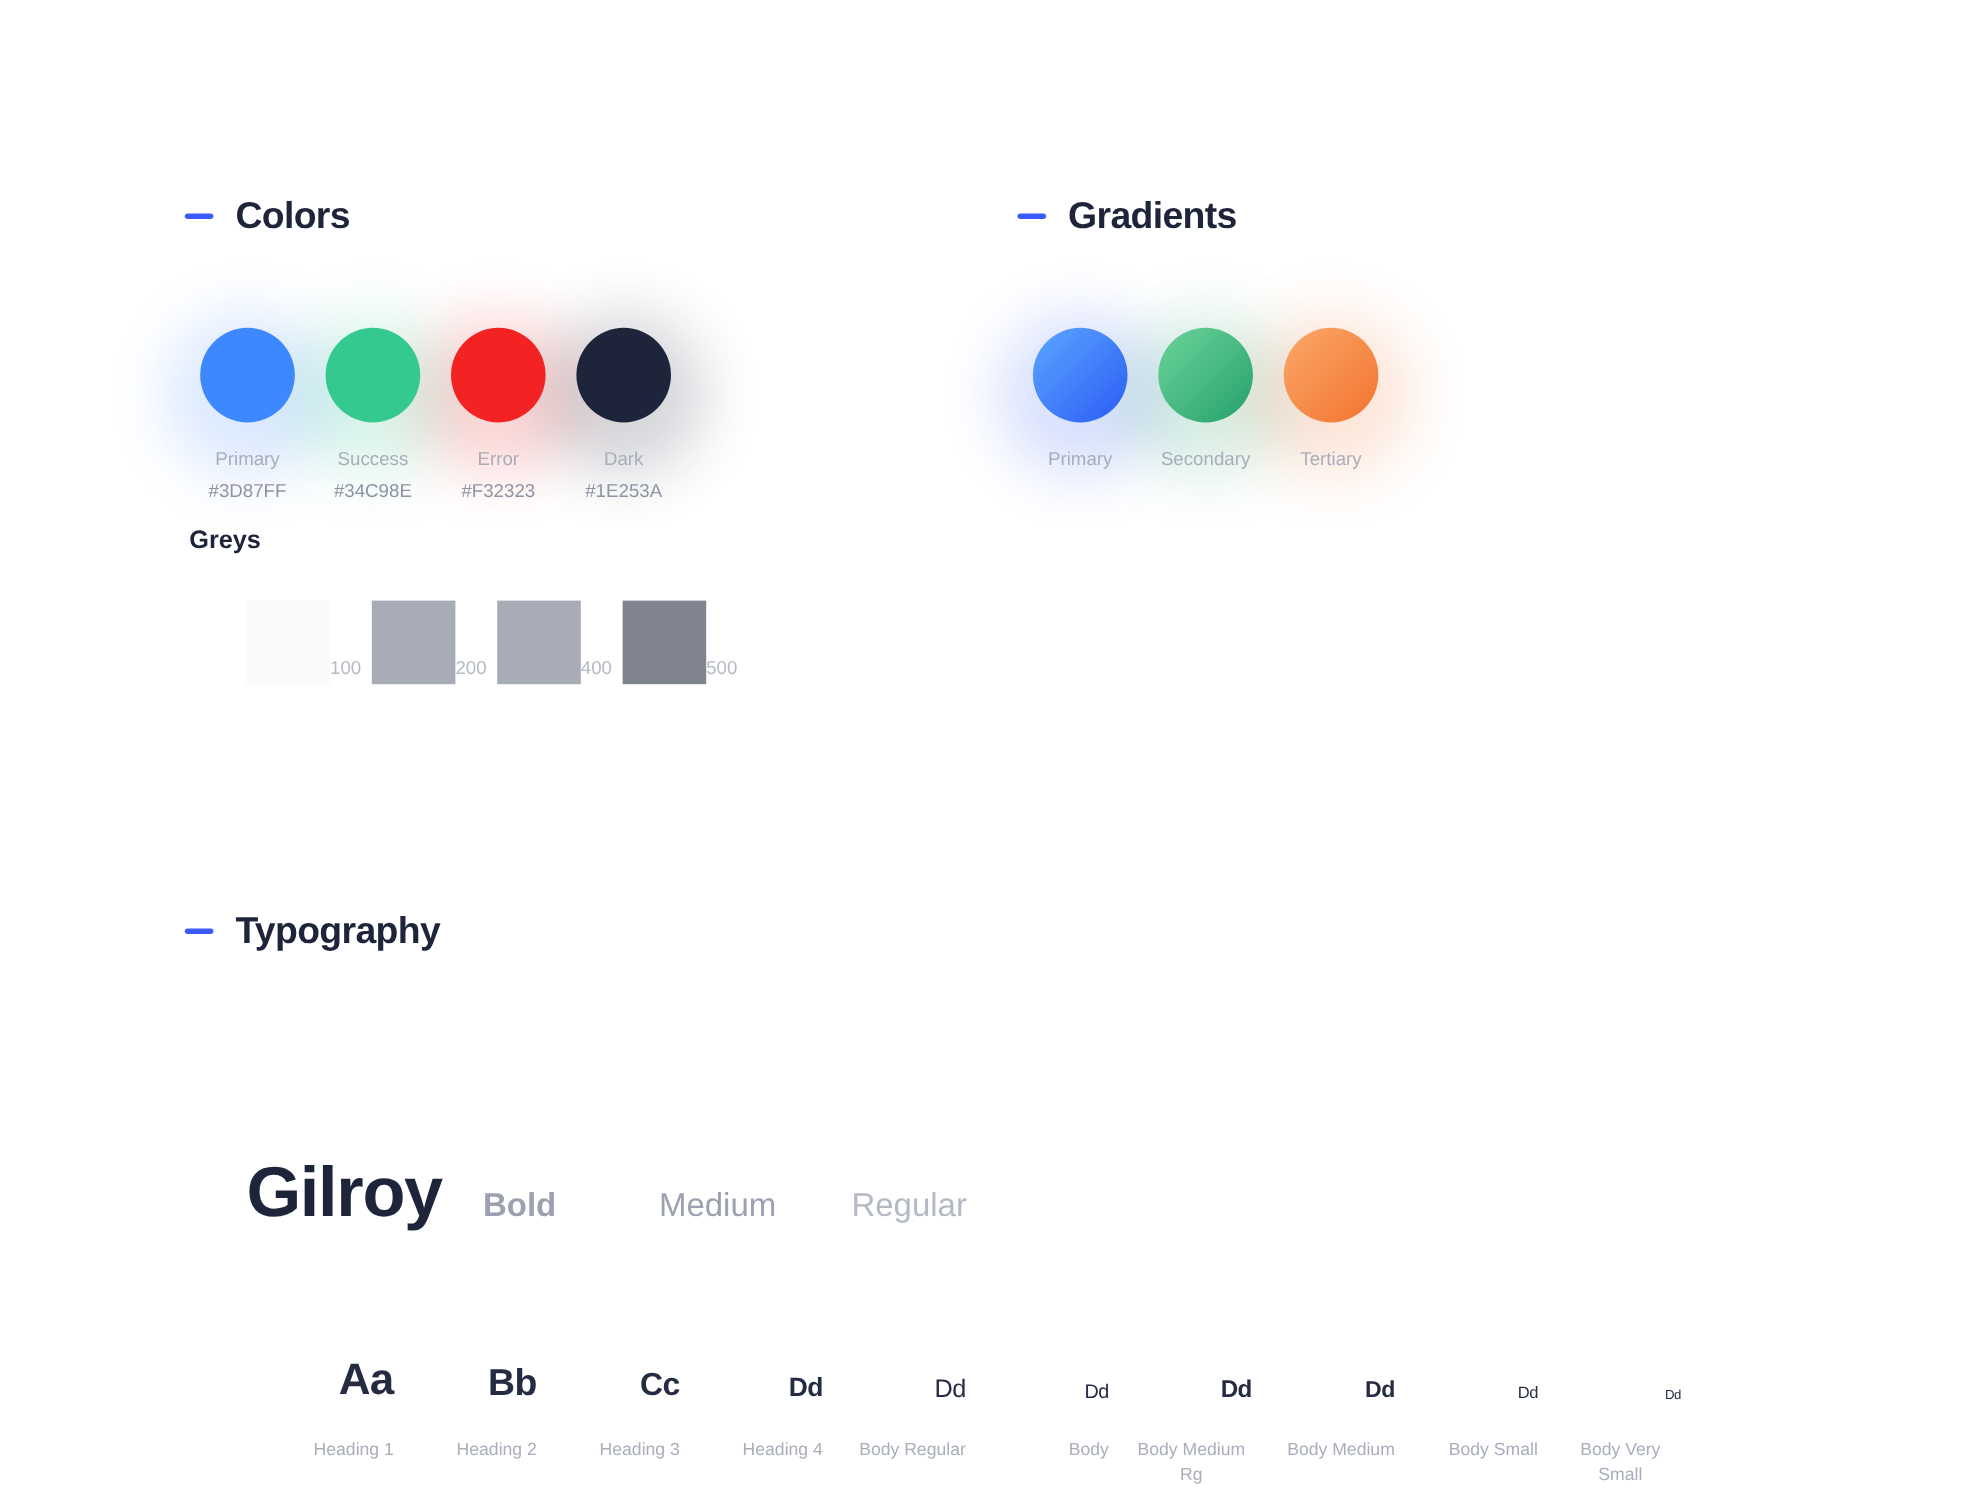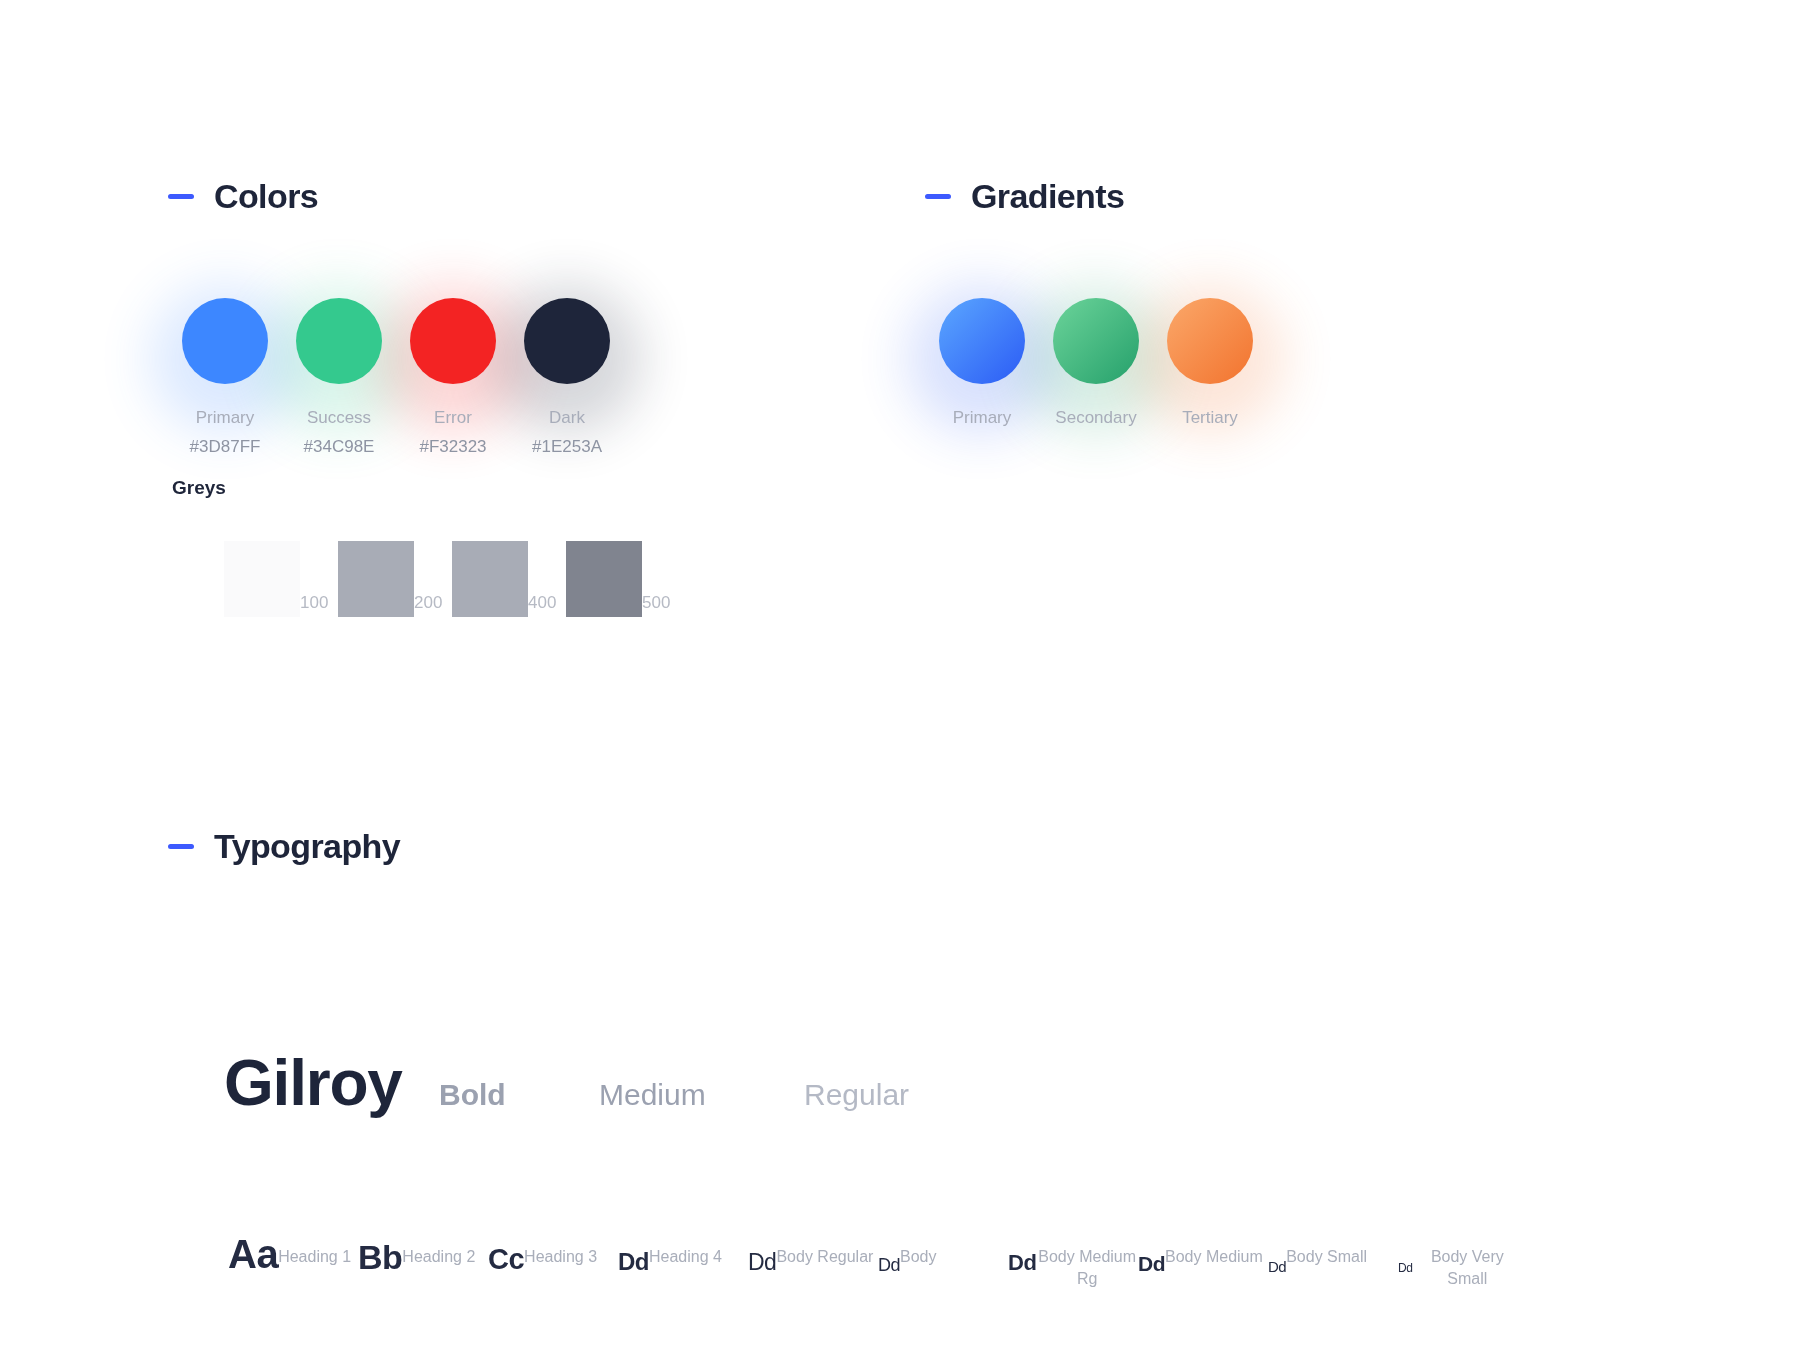--- a/index.html
+++ b/index.html
@@ -81,21 +81,21 @@
     font-size: 17px;
     color: #8e94a3;
     position: relative;
     z-index: 1;
     white-space: nowrap;
   }
 
   
   #greys-section { position: absolute; left: 172px; top: 477px; }
   .greys-label {
-    font-size: 19px;
+    font-size: 23px;
     font-weight: bold;
     color: #1E253A;
   }
   .greys-row {
     display: flex;
     margin-top: 42px;
     margin-left: 52px;
   }
   .grey-col {
     width: 114px;
@@ -128,32 +128,32 @@
     color: #1E253A;
     letter-spacing: -1.2px;
     width: 215px;
   }
   .weight-item {
     font-size: 30px;
     white-space: nowrap;
   }
   .weight-item.w-bold   { font-weight: bold; color: #9ba1b0; width: 160px; }
   .weight-item.w-medium { font-weight: normal; color: #9ba1b0; width: 175px; }
-  .weight-item.w-reg    { font-weight: normal; color: #b4b9c5; margin-left: 30px; }
+  .weight-item.w-reg    { font-weight: normal; color: #b4b9c5; }
 
   .specimen-row {
     display: flex;
     margin-top: 92px;
     margin-left: 60px;
   }
   .spec-col {
     width: 130px;
     display: flex;
-    flex-direction: row;
-    align-items: flex-start;
+    flex-direction: column;
+    align-items: flex-end;
   }
   .spec-glyph-wrap {
     height: 62px;
     display: flex;
     align-items: flex-end;
     justify-content: center;
   }
   .spec-glyph {
     color: #242b42;
     line-height: 1;

